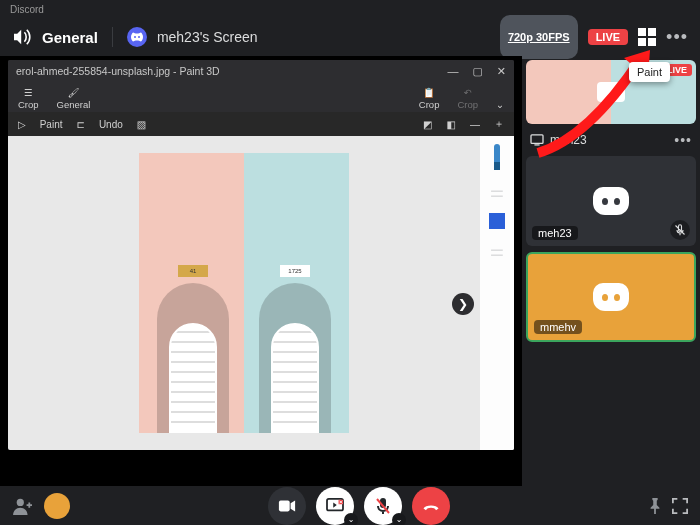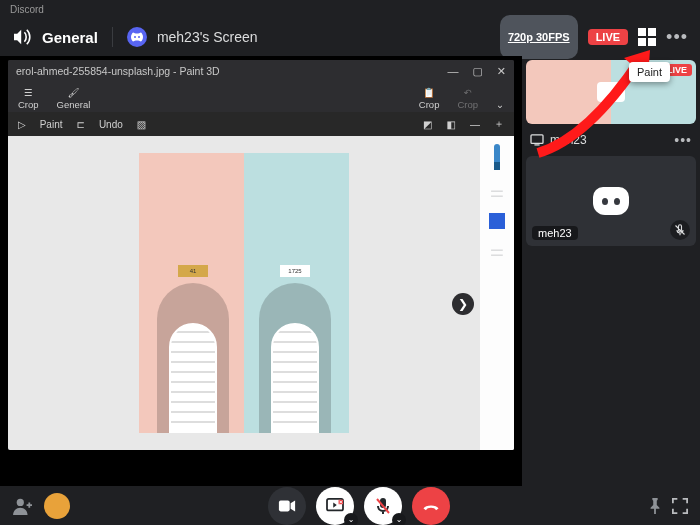--- a/index.html
+++ b/index.html
@@ -193,20 +193,24 @@
     </div>
     <div class="tile tile-user">
       <div class="disc-logo"></div>
       <span class="tile-label">meh23</span>
       <div class="mute-ico">
         <svg width="12" height="12" viewBox="0 0 16 16">
             <path stroke="#dcddde" stroke-width="1.5" fill="none" d="M6 3a2 2 0 014 0v5a2 2 0 01-4 0zM4 8a4 4 0 008 0M8 12v3M2 2l12 12"></path>
           </svg>
       </div>
     </div>
+    <div class="tile tile-user orange">
+      <div class="disc-logo orange-bg"></div>
+      <span class="tile-label">mmehv</span>
+    </div>
   </div>
 </div>
 
 <div class="bottom">
   <span class="addu">
     <svg width="22" height="18" viewBox="0 0 24 20">
         <circle cx="9" cy="6" r="4" fill="#8e9297"></circle>
         <path fill="#8e9297" d="M1 20c0-5 4-8 8-8s8 3 8 8z"></path>
         <path stroke="#8e9297" stroke-width="2" d="M19 6v6M16 9h6"></path>
       </svg>

